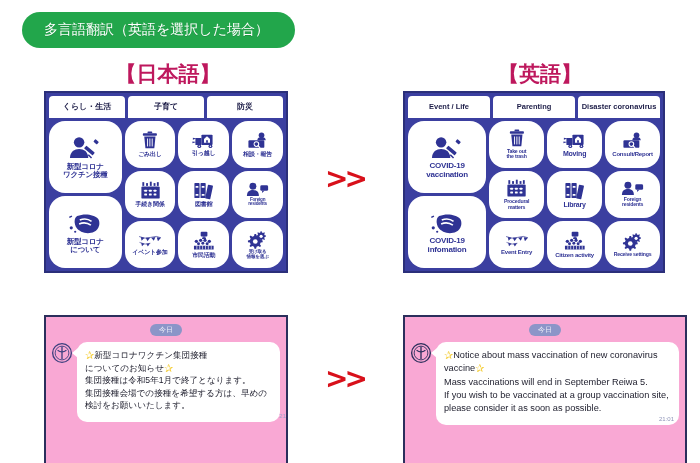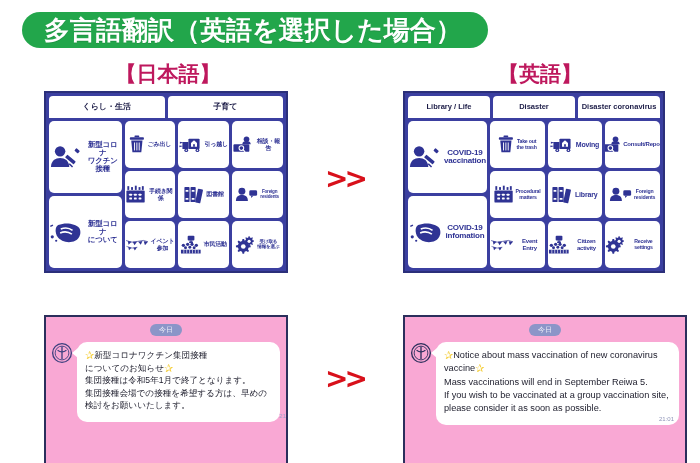--- a/index.html
+++ b/index.html
@@ -12,21 +12,21 @@
   #page { position: relative; width: 700px; height: 463px; background:#fff; }
 
   
   .title-pill {
     position: absolute; left: 22px; top: 12px;
     height: 36px; padding: 0 26px 0 22px;
     background: #22a64b;
     border-radius: 18px;
     display: flex; align-items: center;
     color: #ffffff;
-    font-size: 26px; font-weight: bold;
+    font-size: 14px; font-weight: normal;
     letter-spacing: 0px;
     white-space: nowrap;
     text-shadow: 0 1px 0 rgba(0,0,0,0.12);
   }
 
   
   .col-head {
     position: absolute; top: 60px;
     font-size: 21px; font-weight: bold; color: #be185d;
     text-align: center; white-space: nowrap;
@@ -57,22 +57,22 @@
   .tab.active   { background: #ffffff; }
   .tab.inactive { background: #ffffff; }
   .menu-panel.right .tab { font-size: 7.5px; }
 
   .grid-wrap { flex: 1 1 auto; display: flex; gap: 3px; margin-top: 3px; }
   .col-big { flex: 0 0 31%; display: flex; flex-direction: column; gap: 3px; }
   .col-rest { flex: 1 1 auto; display: flex; flex-direction: column; gap: 3px; }
   .row3 { flex: 1 1 0; display: flex; gap: 3px; }
 
   .cell {
-    background: #ffffff; border-radius: 5px;
-    display: flex; flex-direction: row;
+    background: #ffffff; border-radius: 16px;
+    display: flex; flex-direction: column;
     align-items: center; justify-content: center;
     gap: 1px; overflow: hidden; position: relative;
   }
   .col-big .cell { flex: 1 1 0; }
   .row3 .cell { flex: 1 1 0; }
 
   .cell .ico { display:flex; align-items:center; justify-content:center; }
   .cell .lbl {
     color: #2f3394; font-weight: bold; text-align: center;
     line-height: 1.05; letter-spacing: -0.2px;
@@ -163,20 +163,21 @@
   <div class="col-head left">【日本語】</div>
   <div class="col-head right">【英語】</div>
 
   <div class="arrow a1">&gt;&gt;</div>
   <div class="arrow a2">&gt;&gt;</div>
 
   <div class="menu-panel left" id="jp-menu">
     <div class="tabs">
         <div class="tab active">くらし・生活</div>
         <div class="tab inactive">子育て</div>
+        <div class="tab inactive">防災</div>
       </div>
     <div class="grid-wrap">
       <div class="col-big">
           <div class="cell">
             <div class="ico">
               <svg width="34" height="26.52" viewBox="0 0 52 40">
       <circle cx="17" cy="11" r="8" fill="#2f3394"></circle>
       <path d="M3 35 C3 25 10 21 17 21 C24 21 31 25 31 35 Z" fill="#2f3394"></path>
       <rect x="28" y="16" width="17" height="5.4" rx="1" fill="#2f3394" transform="rotate(40 28 16)"></rect>
       <rect x="42" y="6" width="7" height="5" rx="1" fill="#2f3394" transform="rotate(40 42 6)"></rect>
@@ -346,22 +347,22 @@
               </div>
               <div class="lbl jp-xs">受け取る<br>情報を選ぶ</div>
             </div>
           </div>
         </div>
     </div>
   </div>
 
   <div class="menu-panel right" id="en-menu">
     <div class="tabs">
-        <div class="tab active">Library / Life</div>
-        <div class="tab inactive">Disaster</div>
+        <div class="tab active">Event / Life</div>
+        <div class="tab inactive">Parenting</div>
         <div class="tab inactive">Disaster coronavirus</div>
       </div>
     <div class="grid-wrap">
       <div class="col-big">
           <div class="cell">
             <div class="ico">
               <svg width="34" height="26.52" viewBox="0 0 52 40">
       <circle cx="17" cy="11" r="8" fill="#2f3394"></circle>
       <path d="M3 35 C3 25 10 21 17 21 C24 21 31 25 31 35 Z" fill="#2f3394"></path>
       <rect x="28" y="16" width="17" height="5.4" rx="1" fill="#2f3394" transform="rotate(40 28 16)"></rect>

